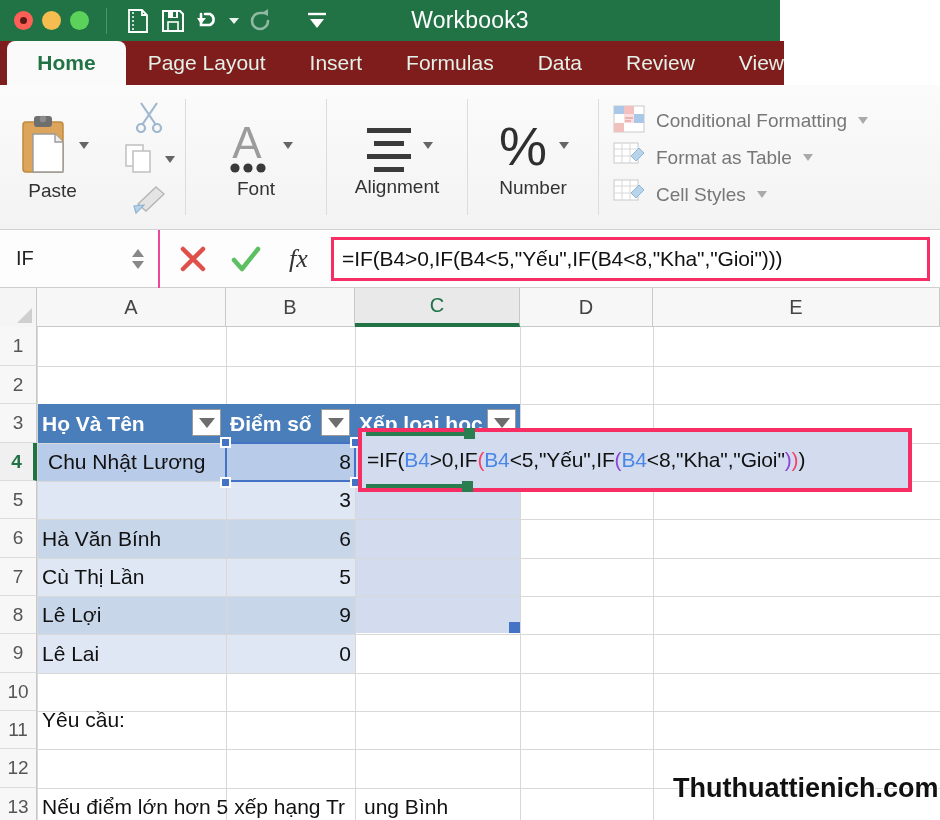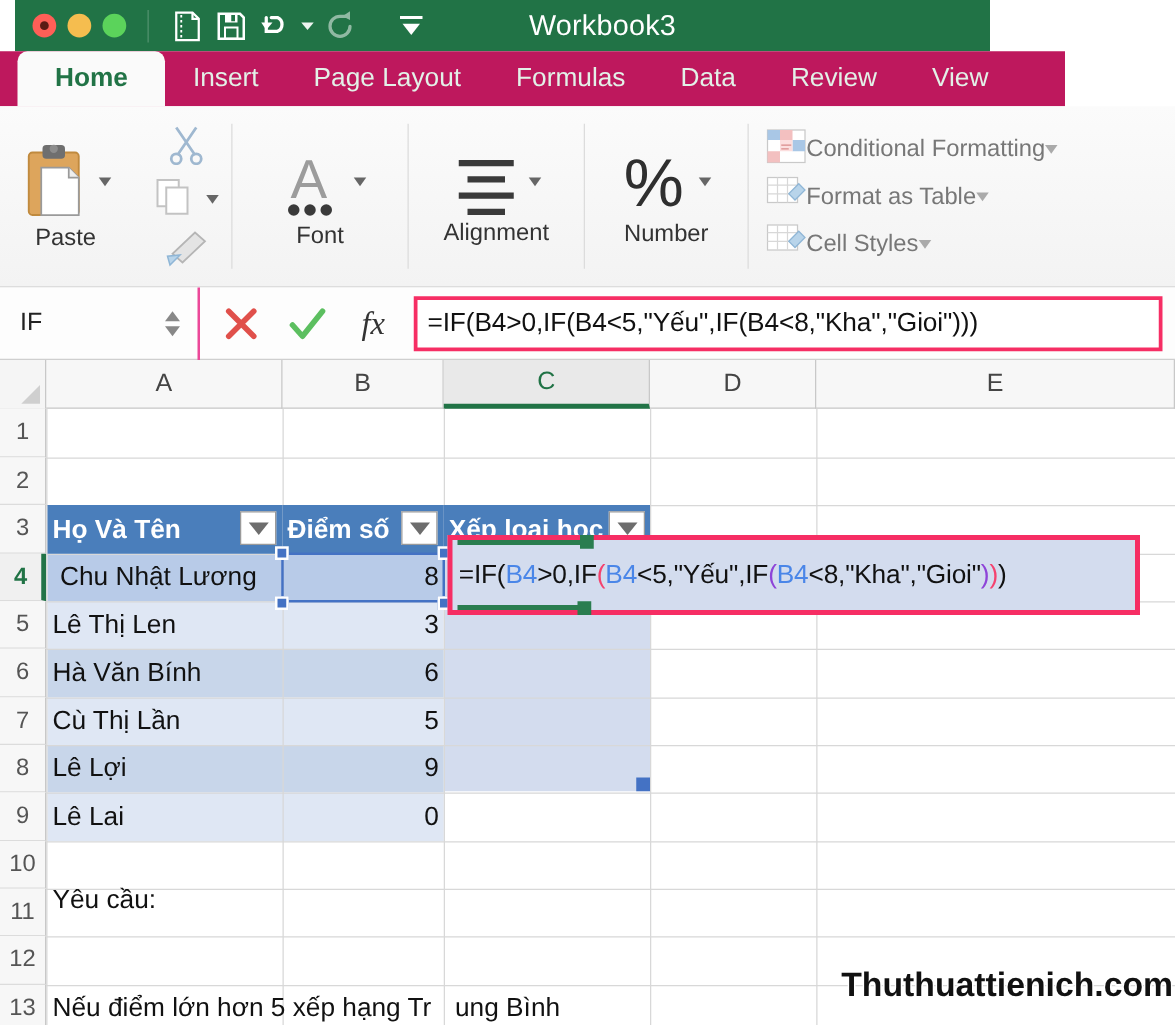--- a/index.html
+++ b/index.html
@@ -8,43 +8,43 @@
     font-family: "Liberation Sans", sans-serif;
     overflow: hidden;
     background: #fff;
   }
   #app { position: relative; width: 940px; height: 820px; }
 
   
   .titlebar {
     position: absolute; left:0; top:0; width:780px; height:41px;
     background:#217346;
-    display:flex; align-items:center;margin-left:12px;
+    display:flex; align-items:center;
   }
   .traffic { display:flex; align-items:center; gap:9px; padding-left:14px; }
   .dot { width:19px; height:19px; border-radius:50%; position:relative; }
   .dot.red { background:#ff5f57; }
   .dot.red::after{content:"";position:absolute;left:6px;top:6px;width:7px;height:7px;border-radius:50%;background:#5c1a14;}
   .dot.yellow { background:#f5bd4f; }
   .dot.green { background:#5bd35b; }
   .tb-div { width:1px; height:26px; background:rgba(255,255,255,.22); margin-left:17px; }
   .qat { display:flex; align-items:center; gap:3px; margin-left:15px; }
   .qicon { width:32px; height:30px; display:flex; align-items:center; justify-content:center; cursor:default; }
   .qcaret { width:14px; height:28px; display:flex; align-items:center; justify-content:center; }
   .qcaret i { width:0;height:0;border-left:5px solid transparent;border-right:5px solid transparent;border-top:6px solid rgba(255,255,255,.92); display:block;}
   .wbtitle {
     position:absolute; left:0; top:0; width:940px; height:41px;
     display:flex; align-items:center; justify-content:center;
     color:#fff; font-size:23px; letter-spacing:.2px; pointer-events:none;
   }
 
   
   .tabs {
-    position:absolute; left:0; top:41px; width:852px; height:44px;
-    background:#be185d; display:flex; align-items:center;
+    position:absolute; left:0; top:41px; width:784px; height:44px;
+    background:#7f1d1d; display:flex; align-items:center;
   }
   .tab {
     height:44px; display:flex; align-items:center;
     padding:0 22px; color:#e3f1e8; font-size:21px; white-space:nowrap;
   }
   .tab.active {
     background:#fafafa; color:#217346; font-weight:bold;
     border-radius:8px 8px 0 0;
     height:44px; padding:0 30px;
   }
@@ -66,21 +66,21 @@
   
   .grp-paste { width:105px; }
   .clipboard-wrap { display:flex; align-items:center; }
   .caret-sm { width:0;height:0;border-left:5px solid transparent;border-right:5px solid transparent;border-top:7px solid #666; margin-left:6px; }
   .grp-cut { width:80px; display:flex; flex-direction:column; justify-content:center; gap:2px; padding-top:4px;}
   .cutrow { display:flex; align-items:center; height:40px; padding-left:8px;}
   .grp-font { width:140px; }
   .grp-align { width:140px; }
   .grp-num { width:130px; }
   .grp-styles { width:auto; flex:1; display:flex; flex-direction:column; justify-content:center; gap:5px; padding-left:14px; align-items:flex-start;}
-  .styrow { display:flex; align-items:center; gap:0; }
+  .styrow { display:flex; align-items:center; gap:11px; }
   .styrow .stylabel { font-size:19px; color:#777; white-space:nowrap; }
   .stycaret { width:0;height:0;border-left:5px solid transparent;border-right:5px solid transparent;border-top:7px solid #aaa; }
 
   
   .fbar {
     position:absolute; left:0; top:230px; width:940px; height:58px;
     background:#fdfdfd; border-bottom:1px solid #cfcfcf;
     display:flex; align-items:center;
   }
   .namebox {
@@ -202,22 +202,22 @@
             <path d="M6 9 L13 18 L20 9 Z" fill="#fff"></path>
           </svg>
       </span>
     </div>
     <div class="wbtitle">Workbook3</div>
   </div>
 
   <div class="tabs">
     <div style="width:14px"></div>
     <div class="tab active">Home</div>
+    <div class="tab">Page Layout</div>
     <div class="tab">Insert</div>
-    <div class="tab">Page Layout</div>
     <div class="tab">Formulas</div>
     <div class="tab">Data</div>
     <div class="tab">Review</div>
     <div class="tab clipped">View</div>
   </div>
 
   <div class="ribbon">
 
     <div class="rgroup grp-paste">
       <div class="clipboard-wrap">
@@ -445,21 +445,20 @@
     <div class="filterbtn" style="left:321px;top:121px">
         <i></i>
       </div>
     <div class="filterbtn" style="left:487px;top:121px">
         <i></i>
       </div>
 
     <div class="cell" style="left:44px;top:155px;width:188px;height:38px">Chu Nhật Lương</div>
     <div class="cell r" style="left:226px;top:155px;width:129px;height:38px">8</div>
 
-    <div class="cell" style="left:38px;top:193px;width:188px;height:38px">Lê Thị Len</div>
     <div class="cell r" style="left:226px;top:193px;width:129px;height:38px">3</div>
 
     <div class="cell" style="left:38px;top:231px;width:188px;height:39px">Hà Văn Bính</div>
     <div class="cell r" style="left:226px;top:231px;width:129px;height:39px">6</div>
 
     <div class="cell" style="left:38px;top:270px;width:188px;height:38px">Cù Thị Lần</div>
     <div class="cell r" style="left:226px;top:270px;width:129px;height:38px">5</div>
 
     <div class="cell" style="left:38px;top:308px;width:188px;height:38px">Lê Lợi</div>
     <div class="cell r" style="left:226px;top:308px;width:129px;height:38px">9</div>

